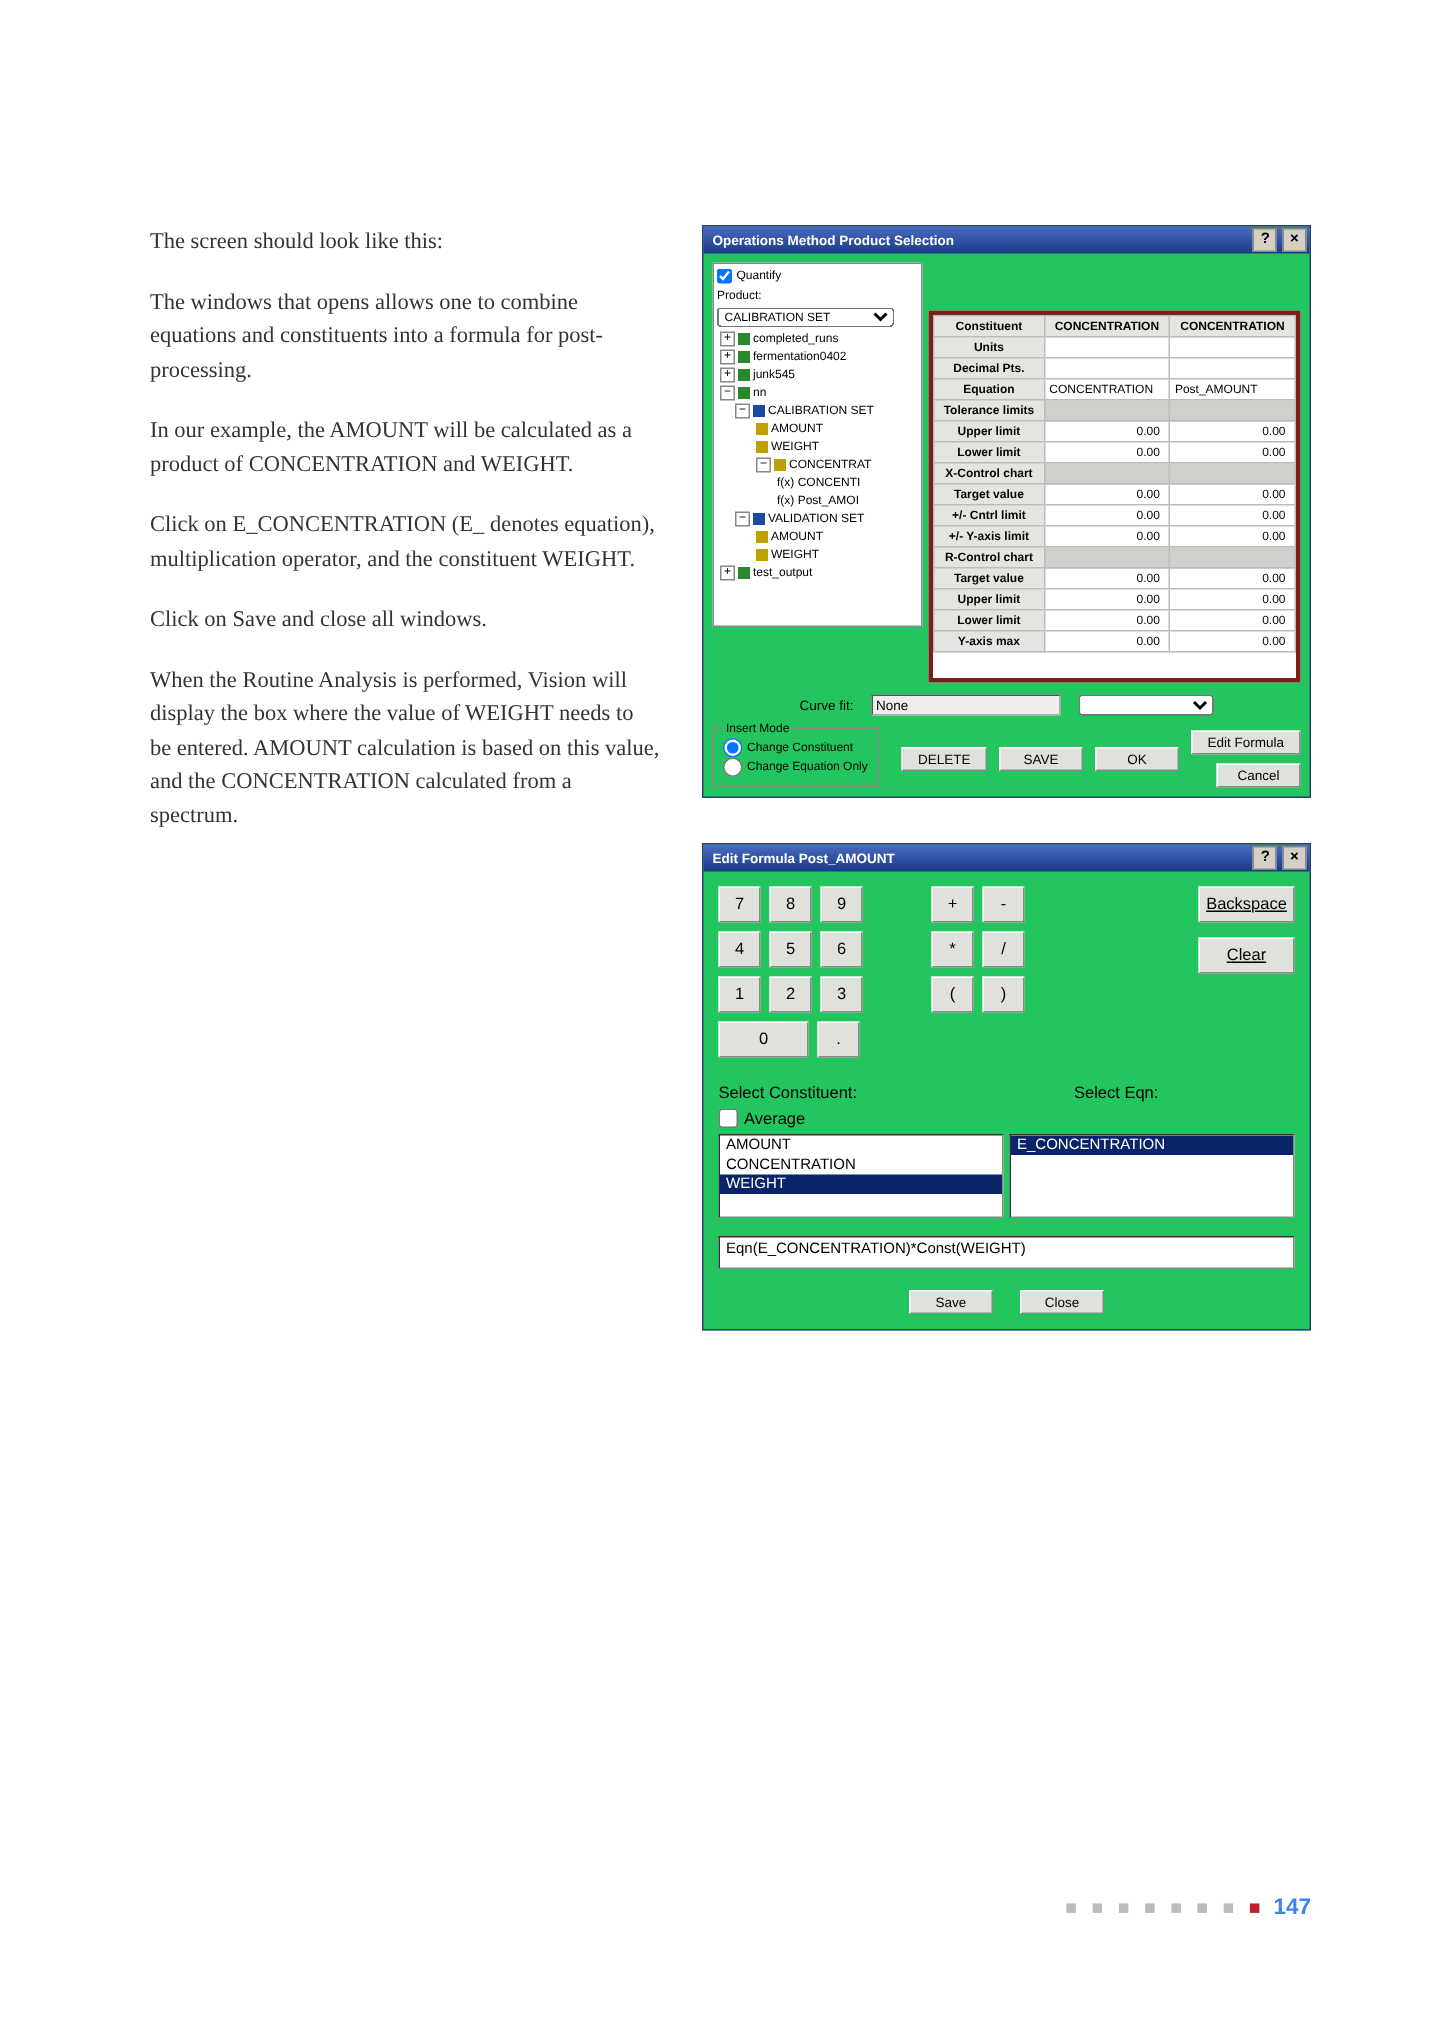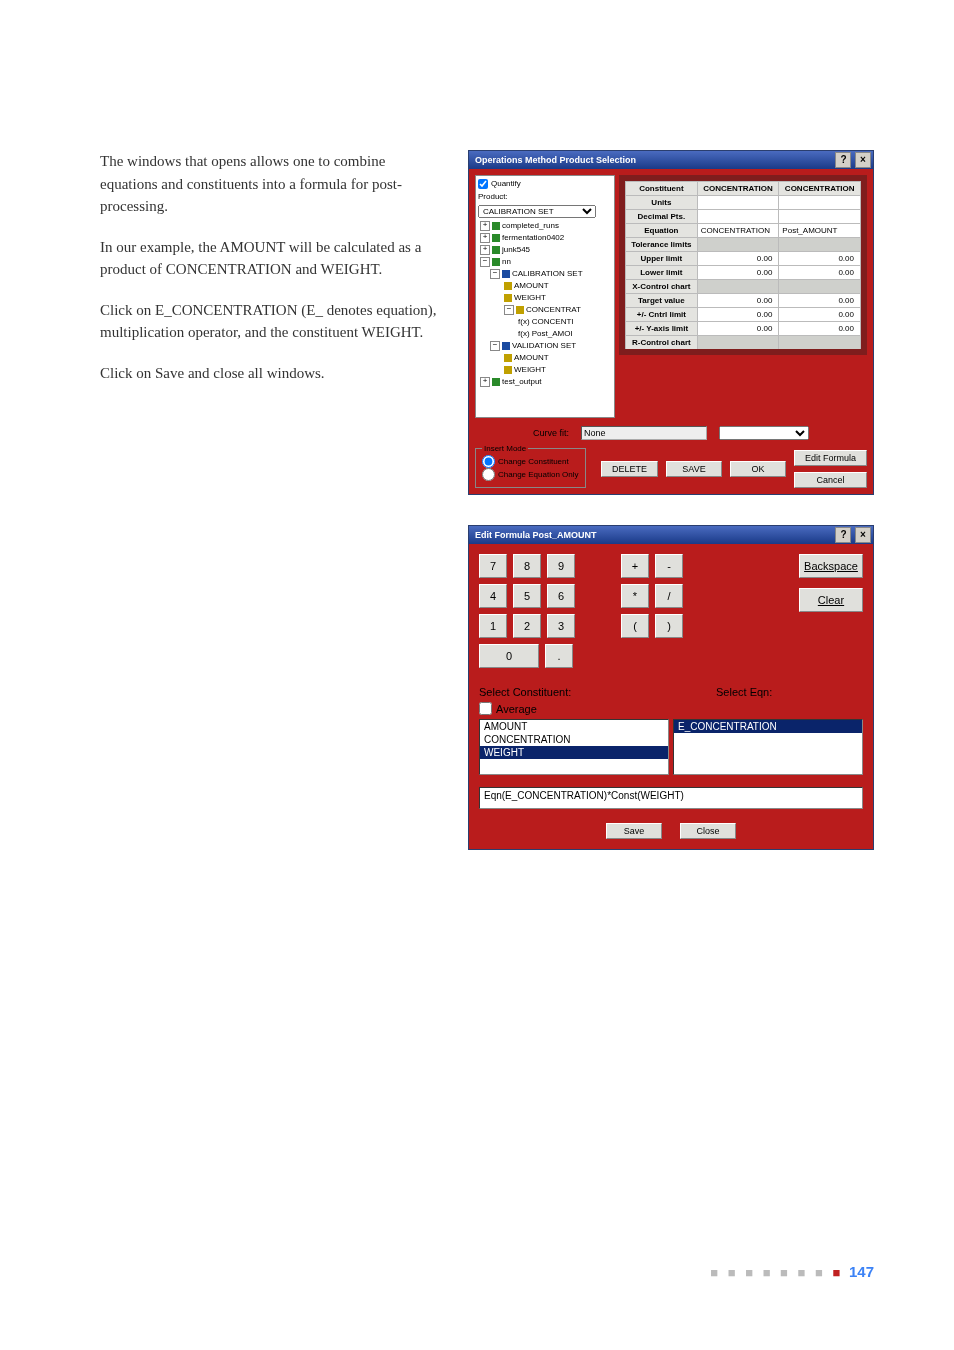--- a/index.html
+++ b/index.html
@@ -2,56 +2,56 @@
 <html><head>
 <meta charset="utf-8">
 <style>
   html,body{margin:0;padding:0;background:#fff;font-family:Georgia,'Times New Roman',serif;color:#222;}
   .page{width:954px;height:1350px;position:relative;box-sizing:border-box;padding:150px 80px 0 100px;}
   .twocol{display:flex;gap:28px;}
   .left{width:340px;flex:0 0 340px;font-size:15px;line-height:1.5;color:#333;}
   .left p{margin:0 0 18px 0;}
   .right{flex:1;}
   
-  .win{border:1px solid #2a3e6f;background:#b91c1c;font-family:Tahoma,Arial,sans-serif;font-size:9px;color:#000;margin-bottom:30px;}
+  .win{border:1px solid #2a3e6f;background:#22c55e;font-family:Tahoma,Arial,sans-serif;font-size:9px;color:#000;margin-bottom:30px;}
   .titlebar{height:18px;background:linear-gradient(#4a6bc0,#1a3a88);color:#fff;display:flex;align-items:center;justify-content:space-between;padding:0 2px 0 6px;font-size:9px;font-weight:bold;}
   .titlebar .ctrls span{display:inline-block;width:14px;height:14px;background:#d4d0c8;color:#000;text-align:center;line-height:14px;margin-left:1px;font-size:10px;border:1px solid #888;}
   .win-body{padding:6px 6px 6px 6px;display:flex;flex-direction:column;}
   .toprow{display:flex;gap:4px;}
   .treepane{width:140px;border:1px solid #888;background:#fff;font-size:8px;line-height:12px;padding:2px;overflow:hidden;height:243px;box-sizing:border-box;position:relative;}
   .treepane .chk{display:flex;align-items:center;gap:3px;margin-bottom:1px;}
   .treepane .chk input{margin:0;width:10px;height:10px;}
   .treepane .lbl{white-space:nowrap;}
   .treepane select{width:118px;font-size:8px;margin:2px 0;}
   .tree-item{white-space:nowrap;padding-left:2px;}
   .ti1{padding-left:12px;}
   .ti2{padding-left:26px;}
   .ti3{padding-left:40px;}
   .ic{display:inline-block;width:8px;height:8px;margin-right:2px;vertical-align:middle;}
   .ic-g{background:#2a8a2a;}
   .ic-b{background:#1a4aa0;}
   .ic-y{background:#c0a000;}
   .plusbox{display:inline-block;width:8px;height:8px;border:1px solid #888;text-align:center;line-height:6px;font-size:8px;margin-right:2px;vertical-align:middle;}
-  .gridpane{flex:1;border:6px solid #7f1d1d;background:#fff;height:180px;box-sizing:border-box;overflow:hidden;position:relative;}
+  .gridpane{flex:1;border:3px solid #7f1d1d;background:#fff;height:248px;box-sizing:border-box;overflow:hidden;position:relative;margin-top:32px;}
   table.grid{border-collapse:collapse;width:100%;font-size:8px;}
   table.grid td,table.grid th{border:1px solid #bbb;padding:1px 3px;height:11px;white-space:nowrap;}
   table.grid td.rh{background:#e4e4e0;font-weight:bold;text-align:center;}
   table.grid th{background:#e4e4e0;font-weight:bold;text-align:center;}
   table.grid td.v{text-align:right;padding-right:6px;}
   .sec{background:#cfd0cc;}
   .curvefit{margin:8px 0 4px 0;display:flex;align-items:center;gap:12px;justify-content:center;font-size:9px;}
   .curvefit input{width:120px;font-size:9px;background:#eee;border:1px inset #aaa;padding:1px 2px;}
   .curvefit select{width:120px;font-size:9px;}
   .bottom{display:flex;align-items:flex-start;gap:6px;}
   fieldset.insmode{border:1px solid #888;font-size:8px;padding:2px 6px 6px 6px;margin:0;}
   fieldset.insmode legend{font-size:8px;padding:0 2px;}
   fieldset.insmode label{display:block;white-space:nowrap;}
   fieldset.insmode input{margin:0 3px 0 0;vertical-align:middle;}
   .btns{flex:1;display:flex;justify-content:flex-end;align-items:center;gap:8px;margin-top:6px;}
-  .editf-col{display:flex;flex-direction:column;gap:6px;}
+  .editf-col{display:flex;flex-direction:column;align-items:flex-end;gap:6px;}
   button.w98{font-family:Tahoma,Arial,sans-serif;font-size:9px;padding:2px 10px;background:#e0e0dc;border:1px solid #888;border-top-color:#fff;border-left-color:#fff;cursor:pointer;min-width:56px;}
   
   .win2 .win-body{padding:10px;}
   .keypad-row{display:flex;gap:30px;align-items:flex-start;margin-bottom:6px;}
   .keypad{display:flex;gap:6px;}
   .key{width:26px;height:22px;background:#e0e0dc;border:1px solid #888;border-top-color:#fff;border-left-color:#fff;text-align:center;line-height:22px;font-size:11px;}
   .key-wide{width:58px;}
   .opcol{display:flex;flex-direction:column;gap:6px;margin-left:16px;}
   .oprow{display:flex;gap:6px;}
   .rightkeys{display:flex;flex-direction:column;gap:10px;margin-left:auto;text-decoration:underline;}
@@ -71,24 +71,26 @@
   .footer .dots{color:#bbb;letter-spacing:3px;}
   .footer .dot-r{color:#c02020;}
   .footer strong{color:#3b82f6;letter-spacing:0;font-size:15px;}
 </style>
 </head>
 <body>
 
 <div class="page">
   <div class="twocol">
     <div class="left">
+      <p>The screen should look like this:</p>
       <p>The windows that opens allows one to combine equations and constituents into a formula for post-processing.</p>
       <p>In our example, the AMOUNT will be calculated as a product of CONCENTRATION and WEIGHT.</p>
       <p>Click on E_CONCENTRATION (E_ denotes equation), multiplication operator, and the constituent WEIGHT.</p>
       <p>Click on Save and close all windows.</p>
+      <p>When the Routine Analysis is performed, Vision will display the box where the value of WEIGHT needs to be entered. AMOUNT calculation is based on this value, and the CONCENTRATION calculated from a spectrum.</p>
     </div>
 
     <div class="right">
 
       <div class="win">
         <div class="titlebar">
           <span>Operations Method Product Selection</span>
           <span class="ctrls">
             <span>?</span>
             <span>×</span>

